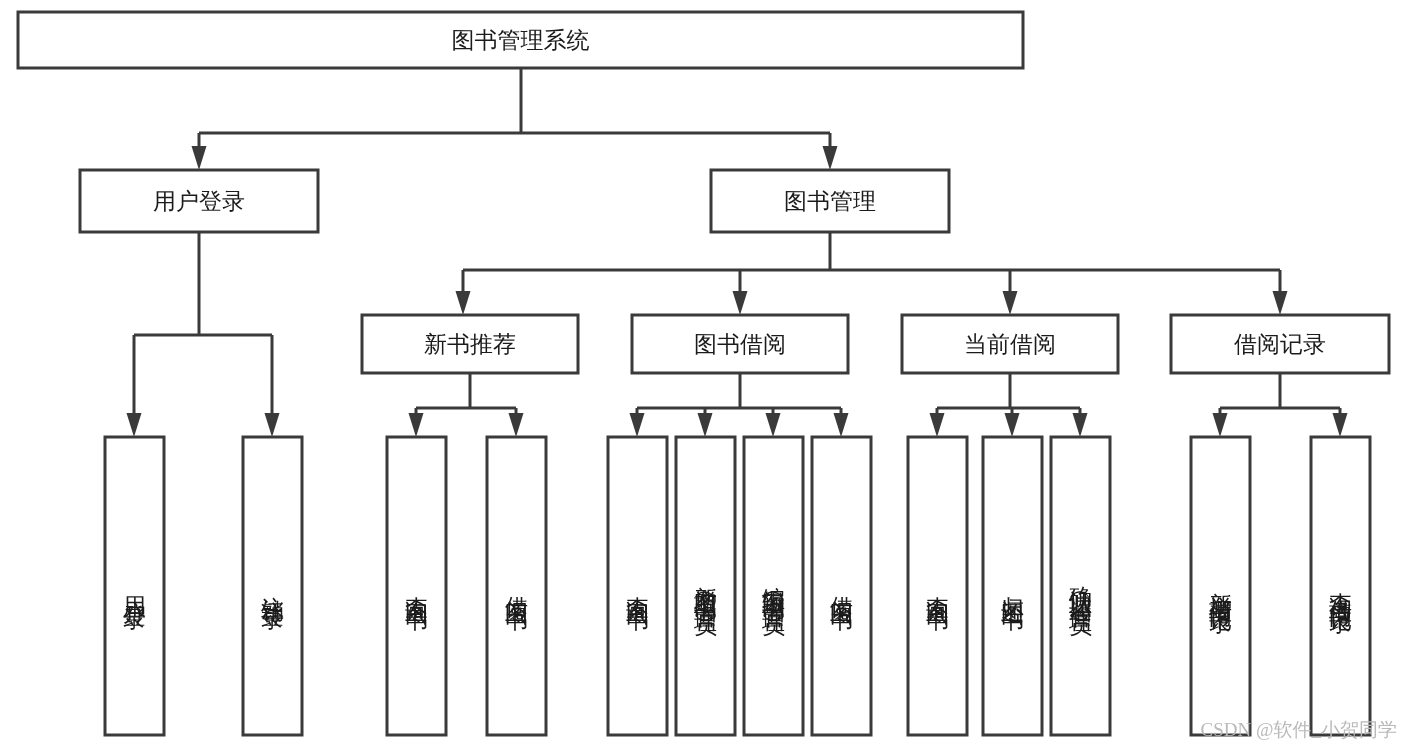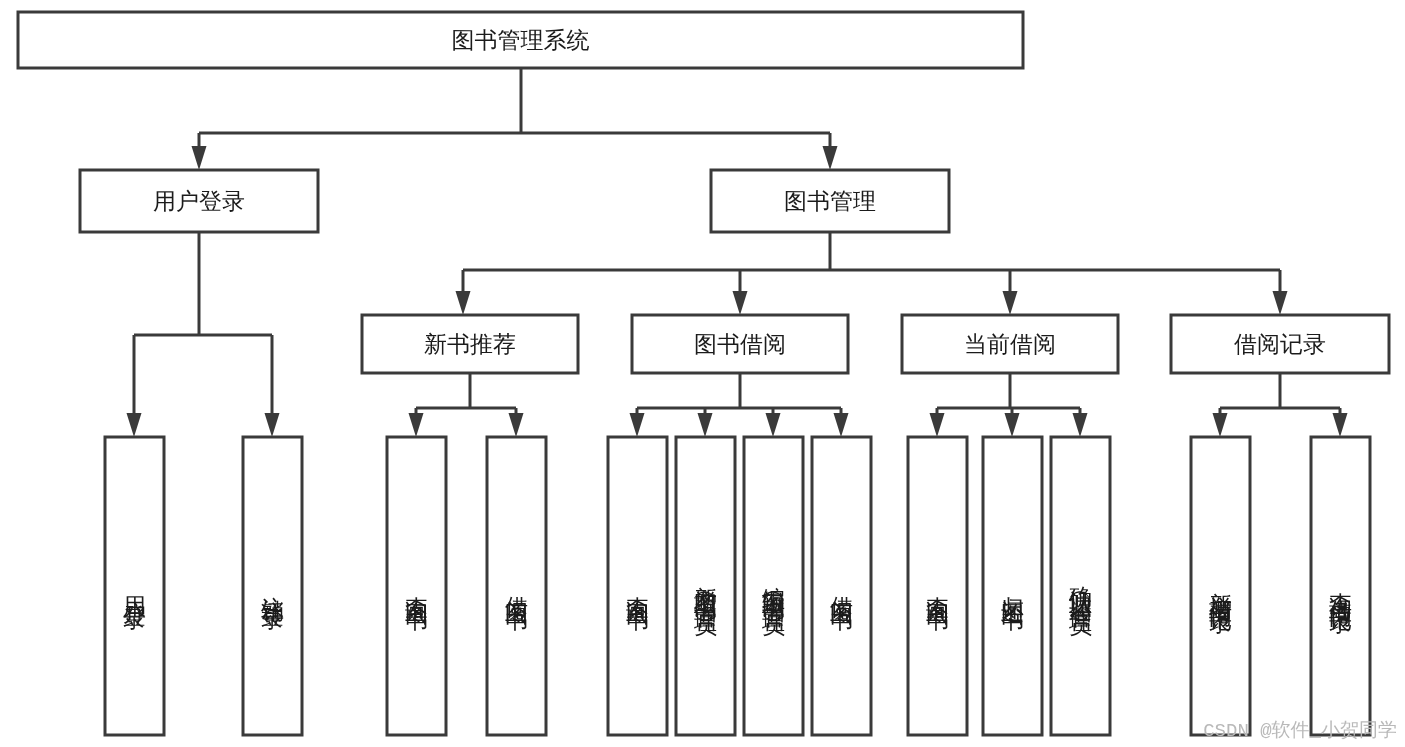--- a/index.html
+++ b/index.html
@@ -67,21 +67,21 @@
     line-height: 1.18;
     color: #1b1b1b;
     letter-spacing: 4px;
     white-space: nowrap;
     pointer-events: none;
   }
   .watermark {
     position: absolute;
     right: 8px;
     bottom: 4px;
-    font-family: Liberation Mono, monospace;
+    font-family: Liberation Serif, serif;
     font-size: 19px;
     color: #b9b9b9;
     white-space: nowrap;
   }
 </style>
 </head>
 <body>
 
 <div id="diagram-root">
 

